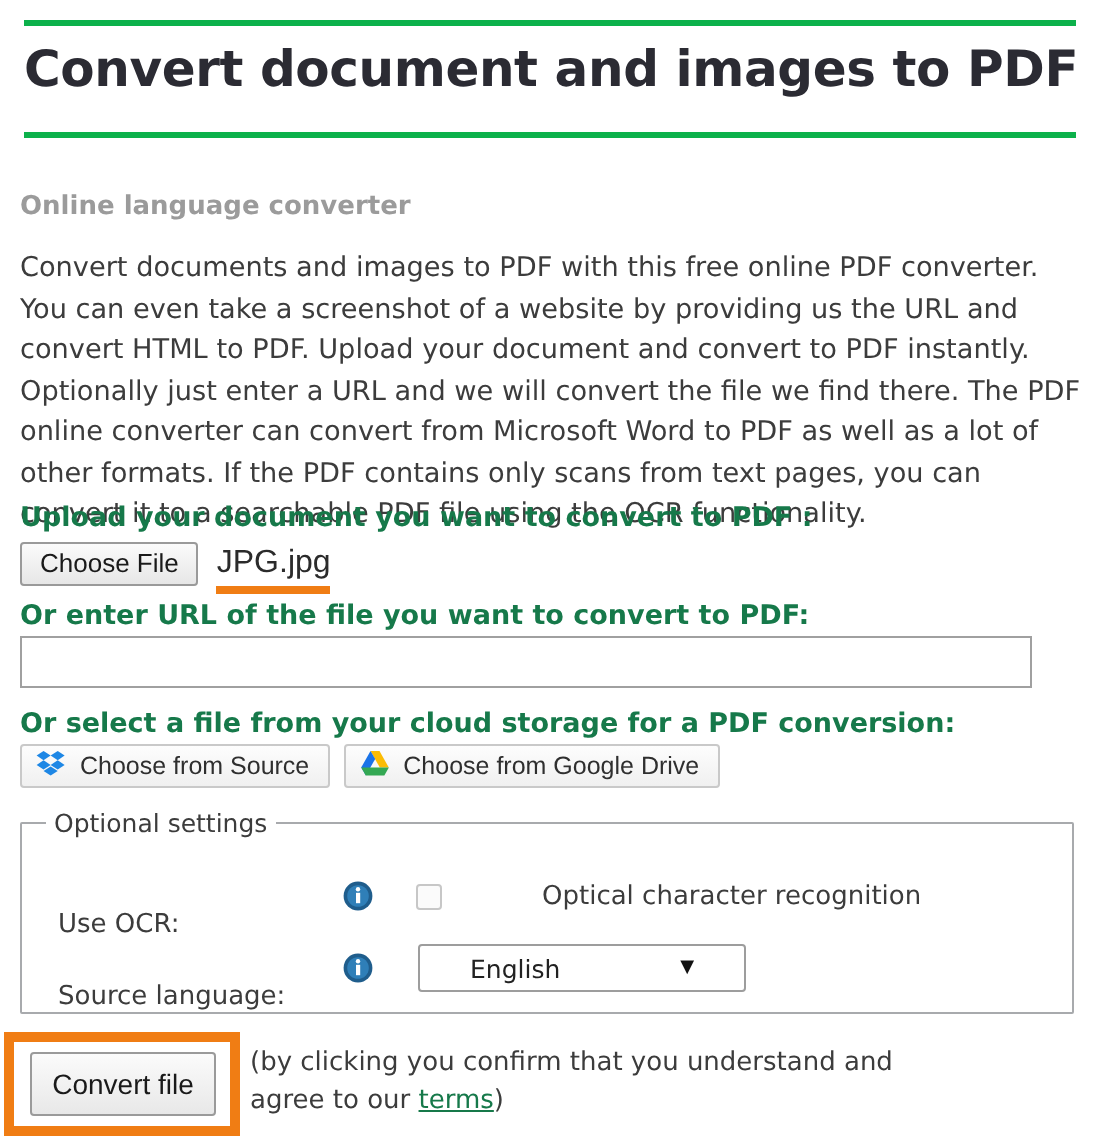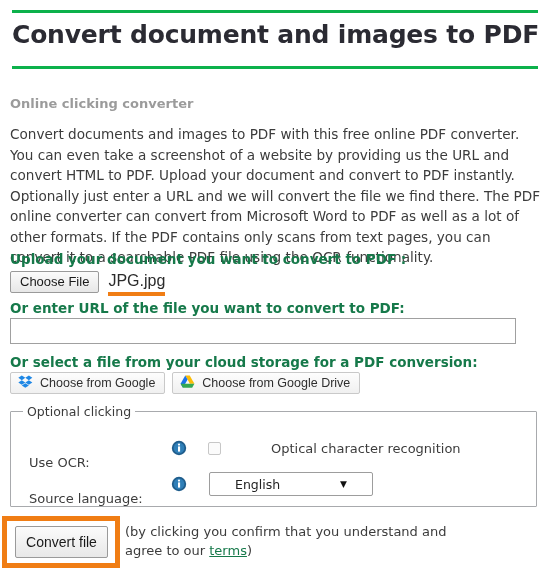--- a/index.html
+++ b/index.html
@@ -290,21 +290,21 @@
 <body>
 
 <div class="page">
 
   <div class="rule" id="rule-top"></div>
 
   <div id="page-title">Convert document and images to PDF</div>
 
   <div class="rule" id="rule-bottom"></div>
 
-  <div id="subtitle">Online clicking converter</div>
+  <div id="subtitle">Online language converter</div>
 
   <div id="intro-paragraph">Convert documents and images to PDF with this free online PDF converter. You can even take a screenshot of a website by providing us the URL and convert HTML to PDF. Upload your document and convert to PDF instantly. Optionally just enter a URL and we will convert the file we find there. The PDF online converter can convert from Microsoft Word to PDF as well as a lot of other formats. If the PDF contains only scans from text pages, you can convert it to a searchable PDF file using the OCR functionality.</div>
 
   <div class="section-heading" id="heading-upload">Upload your document you want to convert to PDF :</div>
 
   <div id="file-row">
     <button id="choose-file-button">Choose File</button>
     <span id="file-name-wrap">
       <span id="file-name">JPG.jpg</span>
       <span id="file-name-highlight"></span>
@@ -320,37 +320,37 @@
     <div class="cloud-button">
       <span>
         <svg width="15" height="14" viewBox="0 0 16 15">
           <polygon points="4,0.5 0.3,3 4,5.5 7.8,3" fill="#1e87e5"></polygon>
           <polygon points="11.6,0.5 7.8,3 11.6,5.5 15.3,3" fill="#1e87e5"></polygon>
           <polygon points="0.3,8 4,5.5 7.8,8 4,10.5" fill="#1e87e5"></polygon>
           <polygon points="7.8,8 11.6,5.5 15.3,8 11.6,10.5" fill="#1e87e5"></polygon>
           <polygon points="4,11.3 7.8,8.9 11.6,11.3 7.8,13.7" fill="#1e87e5"></polygon>
         </svg>
       </span>
-      <span>Choose from Google</span>
+      <span>Choose from Source</span>
     </div>
 
     <div class="cloud-button">
       <span>
         <svg width="15" height="14" viewBox="0 0 16 15">
           <polygon points="5.6,0.6 10.4,0.6 15.4,9.4 10.6,9.4" fill="#fbbc05"></polygon>
           <polygon points="5.6,0.6 0.6,9.4 3.1,13.6 8.1,4.8" fill="#1a73e8"></polygon>
           <polygon points="0.6,9.4 15.4,9.4 13.0,13.6 3.1,13.6" fill="#34a853"></polygon>
         </svg>
       </span>
       <span>Choose from Google Drive</span>
     </div>
   </div>
 
   <div id="optional-settings">
-    <div id="optional-settings-legend">Optional clicking</div>
+    <div id="optional-settings-legend">Optional settings</div>
 
     <div class="settings-row" id="row-ocr">
       <span class="settings-label">Use OCR:</span>
       <span class="info-icon">
         <svg width="16" height="16" viewBox="0 0 16 16">
           <circle cx="8" cy="8" r="7.2" fill="#1f5d8c"></circle>
           <circle cx="8" cy="8" r="5.4" fill="#2f7fb8"></circle>
           <circle cx="8" cy="4.6" r="1.1" fill="#ffffff"></circle>
           <rect x="7" y="6.4" width="2.1" height="5.2" fill="#ffffff"></rect>
         </svg>

